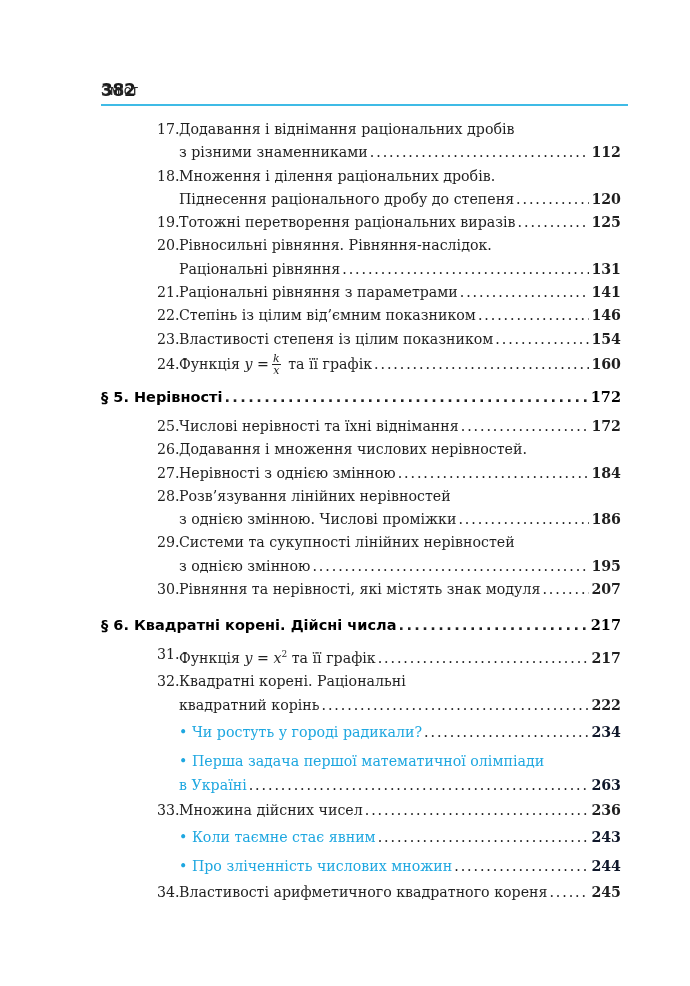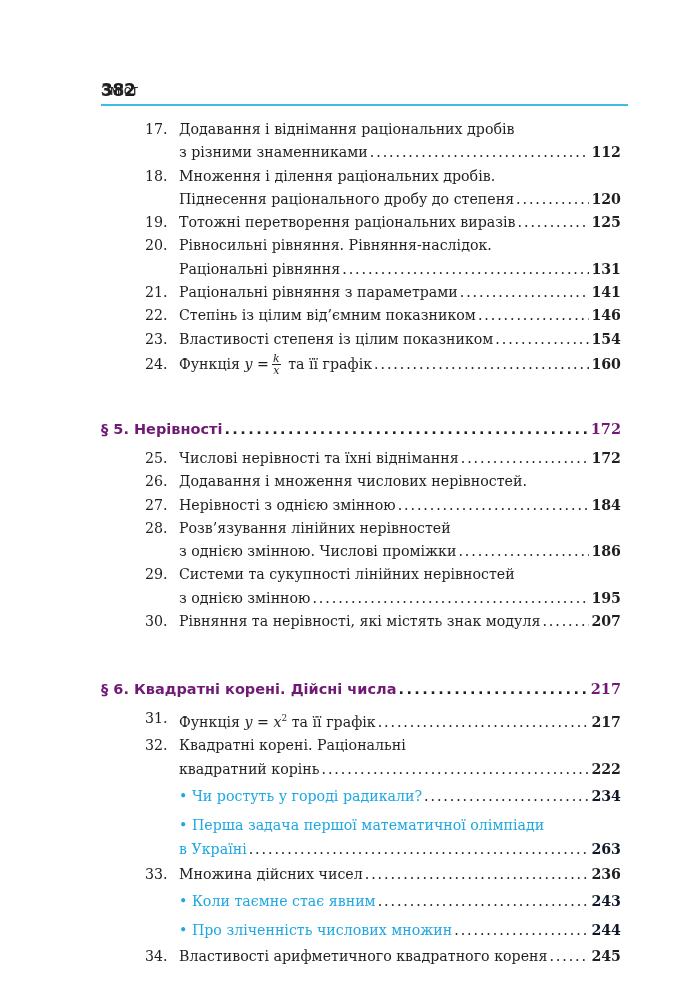--- a/index.html
+++ b/index.html
@@ -4,28 +4,28 @@
   <style>
     html, body { margin: 0; padding: 0; background: #ffffff; }
     body { width: 690px; height: 986px; position: relative; overflow: hidden; }
     .page { position: absolute; left: 0; top: 0; width: 690px; height: 986px; background: #fff; }
     .header { position: absolute; left: 101px; top: 78px; width: 527px; height: 28px; }
     .page-num { position: absolute; left: 0; top: 2px; font-family: "DejaVu Sans", sans-serif; font-weight: bold; font-size: 17px; color: #1a1a1a; letter-spacing: -0.3px; }
     .page-title { position: absolute; left: 0; right: 0; top: 3px; text-align: left; font-family: "Liberation Sans", sans-serif; font-size: 15px; color: #2a2a2a; }
     .rule { position: absolute; left: 101px; top: 104px; width: 527px; height: 2px; background: #3fbbe6; }
     .toc { position: absolute; left: 101px; top: 118px; width: 520px; }
     .row { position: relative; font-family: "DejaVu Serif", serif; font-size: 14.2px; color: #1f1f1f; line-height: 23.3px; }
-    .row .num { position: absolute; left: 44px; width: 32px; text-align: left; }
+    .row .num { position: absolute; left: 56px; width: 32px; text-align: left; }
     .row .lines { margin-left: 78px; }
     .line { display: flex; align-items: baseline; white-space: nowrap; }
     .line .t { flex: 0 0 auto; }
     .line .dots { flex: 1 1 auto; overflow: hidden; white-space: nowrap; color: #1f1f1f; letter-spacing: 1.2px; margin: 0 2px 0 2px; }
     .line .dots::before { content: ". . . . . . . . . . . . . . . . . . . . . . . . . . . . . . . . . . . . . . . . . . . . . . . . . . . . . . . . . . . . . . . . . . . . . . . . . . . . . . . . . . . . . . . . . . . . . . . . . . . . . . . . . . . . . . . . . . . . . . . . . . . . . . . . . . . . . . . . . . . . . . . . . . . . . ."; letter-spacing: -1.3px; }
     .line .pg { flex: 0 0 auto; font-weight: bold; }
-    .section { position: relative; font-family: "DejaVu Sans", sans-serif; font-size: 14.5px; font-weight: bold; color: #701a75; line-height: 24px; margin-top: 32px; }
+    .section { position: relative; font-family: "DejaVu Sans", sans-serif; font-size: 14.5px; font-weight: bold; color: #000000; line-height: 24px; }
     .section .line .pg { font-family: "DejaVu Serif", serif; }
     .blue { color: #1ea7e0; }
     .blue .dots { color: #1f1f1f; }
     .blue .pg { color: #0f172a; }
     .sub { padding-top: 4px; padding-bottom: 2px; }
     .frac { display: inline-block; vertical-align: middle; text-align: center; font-style: italic; font-size: 11px; line-height: 11px; margin: 0 3px; }
     .frac .n { display: block; border-bottom: 1px solid #1f1f1f; padding: 0 1px; }
     .frac .d { display: block; }
     .ital { font-style: italic; }
     .gap-sec-top { height: 8px; }

